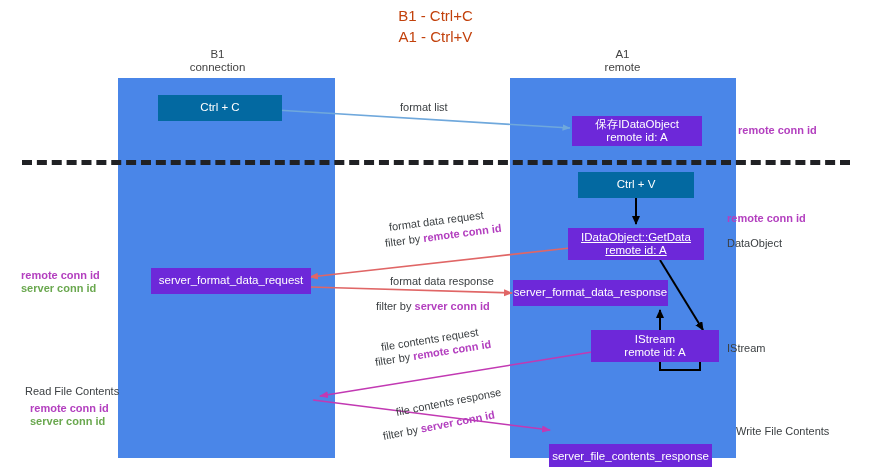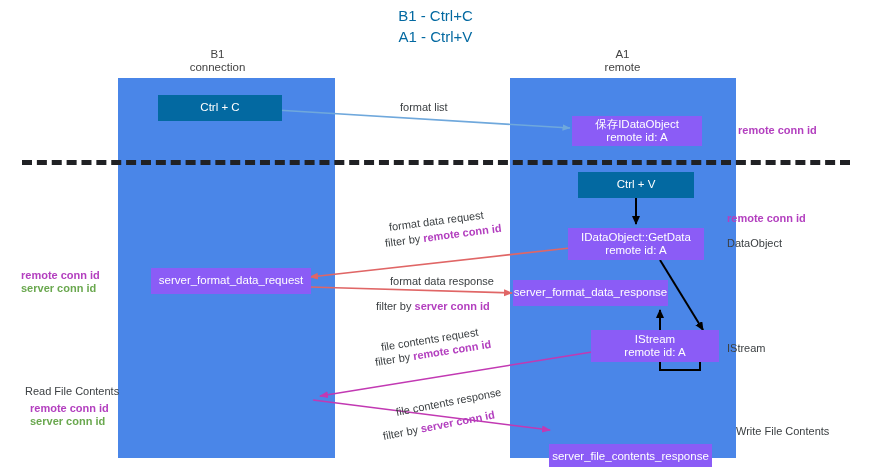--- a/index.html
+++ b/index.html
@@ -10,30 +10,30 @@
     color:#3c4043;
   }
   .stage{position:absolute;left:0;top:0;width:871px;height:467px;}
   svg.wires{position:absolute;left:0;top:0;width:871px;height:467px;pointer-events:none;}
 
   .lane{position:absolute;background:#4a86e8;}
   .lane-hdr{position:absolute;text-align:center;font-size:11.5px;line-height:13px;color:#434343;}
 
   .title{
     position:absolute;left:0;top:5px;width:871px;text-align:center;
-    font-size:15px;line-height:21px;color:#0369a1;
+    font-size:15px;line-height:21px;color:#c2410c;
   }
 
   .box{
     position:absolute;display:flex;flex-direction:column;align-items:center;
     justify-content:center;text-align:center;color:#ffffff;
     font-size:11.5px;line-height:13.5px;box-sizing:border-box;padding:2px 4px;
   }
   .box.green{background:#0369a1;}
-  .box.orange{background:#8b5cf6;}
+  .box.orange{background:#6d28d9;}
 
   .lbl{position:absolute;font-size:11px;line-height:14px;color:#3c4043;white-space:nowrap;}
   .purple{color:#b33fbf;font-weight:bold;}
   .green-t{color:#6aa84f;font-weight:bold;}
   .rot-7{transform:rotate(-7.5deg);transform-origin:left center;}
   .rot-9{transform:rotate(-9deg);transform-origin:left center;}
   .rot-11{transform:rotate(-11deg);transform-origin:left center;}
   .dash{position:absolute;height:0;border-top:5px dashed #202124;}
 </style>
 </head>
@@ -99,21 +99,21 @@
 
   <div class="box orange" style="left:572px;top:116px;width:130px;height:30px;">
     <span>保存IDataObject</span>
     <span>remote id: A</span>
   </div>
 
   <div class="box green" style="left:578px;top:172px;width:116px;height:26px;">
     <span>Ctrl + V</span>
   </div>
 
-  <div class="box orange" style="left:568px;top:228px;width:136px;height:32px;">
+  <div class="box orange" style="left:568px;top:228px;width:136px;height:32px;text-decoration:underline;">
     <span>IDataObject::GetData</span>
     <span>remote id: A</span>
   </div>
 
   <div class="box orange" style="left:513px;top:280px;width:155px;height:26px;">
     <span>server_format_data_response</span>
   </div>
 
   <div class="box orange" style="left:151px;top:268px;width:160px;height:26px;">
     <span>server_format_data_request</span>

